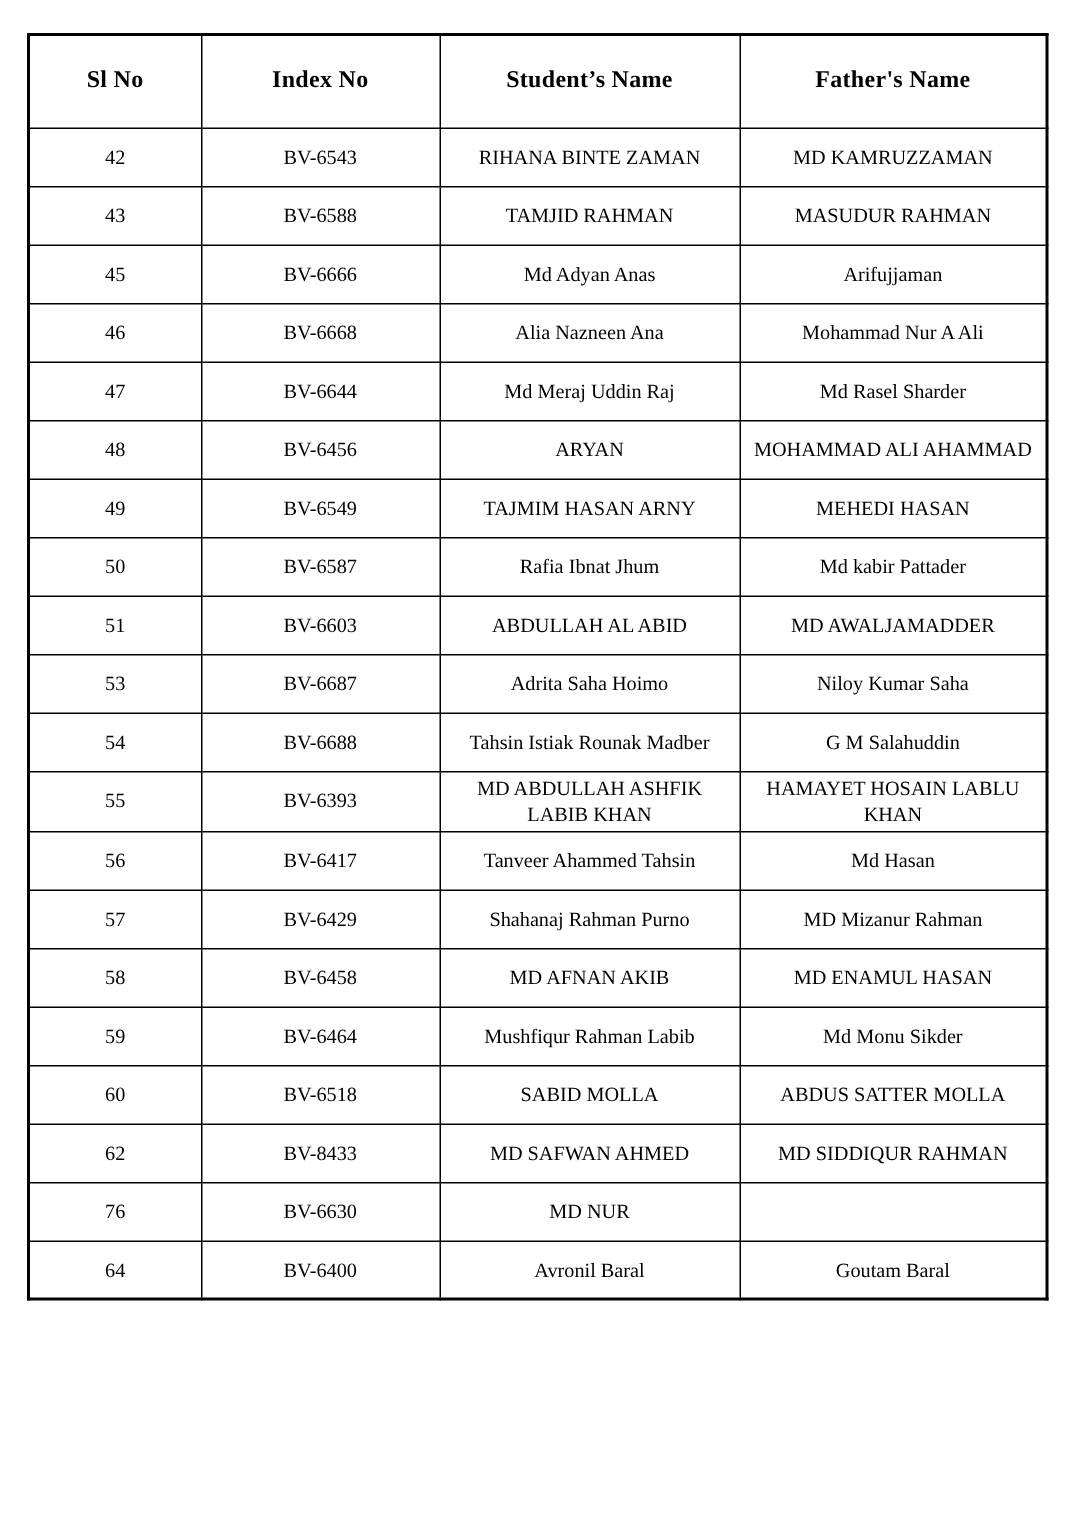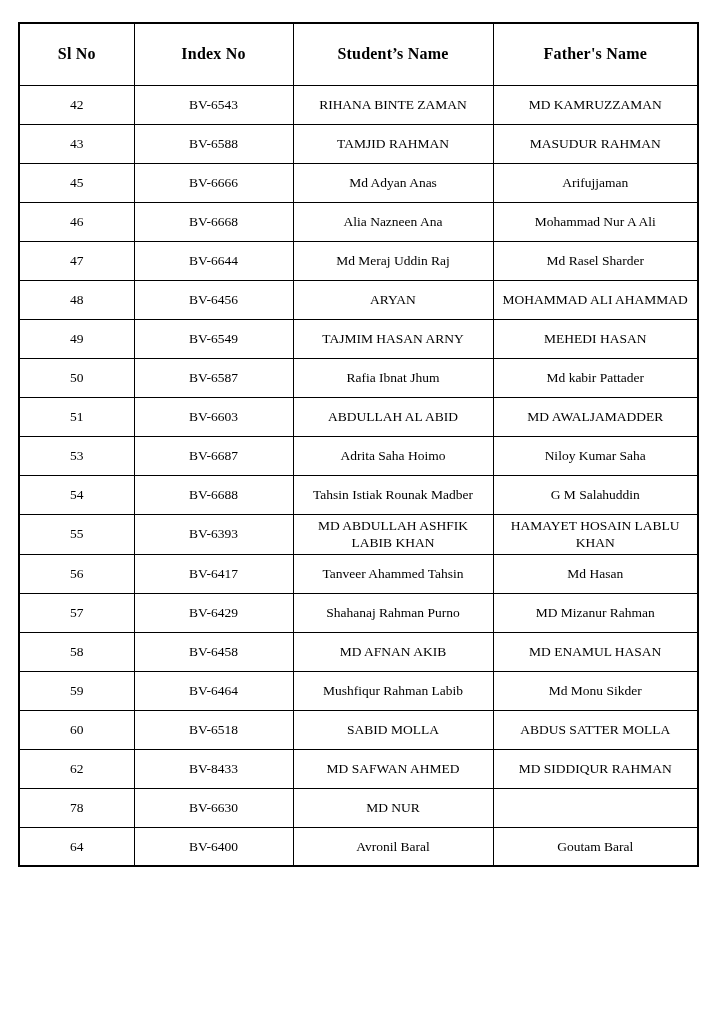--- a/index.html
+++ b/index.html
@@ -173,21 +173,21 @@
           <td>SABID MOLLA</td>
           <td>ABDUS SATTER MOLLA</td>
         </tr>
         <tr>
           <td>62</td>
           <td>BV-8433</td>
           <td>MD SAFWAN AHMED</td>
           <td>MD SIDDIQUR RAHMAN</td>
         </tr>
         <tr>
-          <td>78</td>
+          <td>76</td>
           <td>BV-6630</td>
           <td>MD NUR</td>
           <td></td>
         </tr>
         <tr>
           <td>64</td>
           <td>BV-6400</td>
           <td>Avronil Baral</td>
           <td>Goutam Baral</td>
         </tr>

